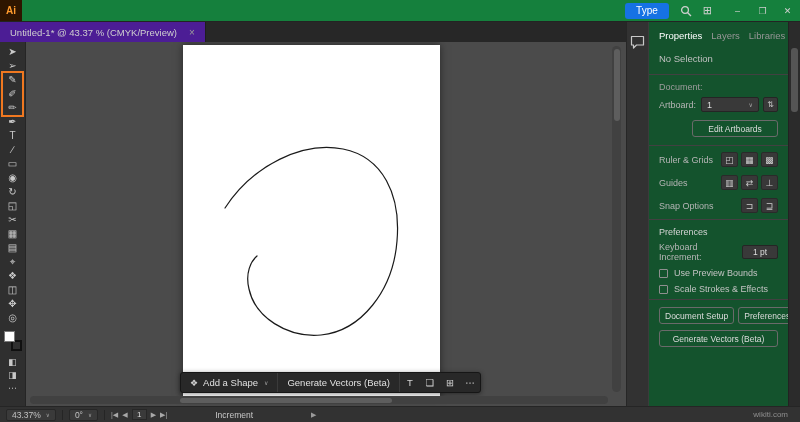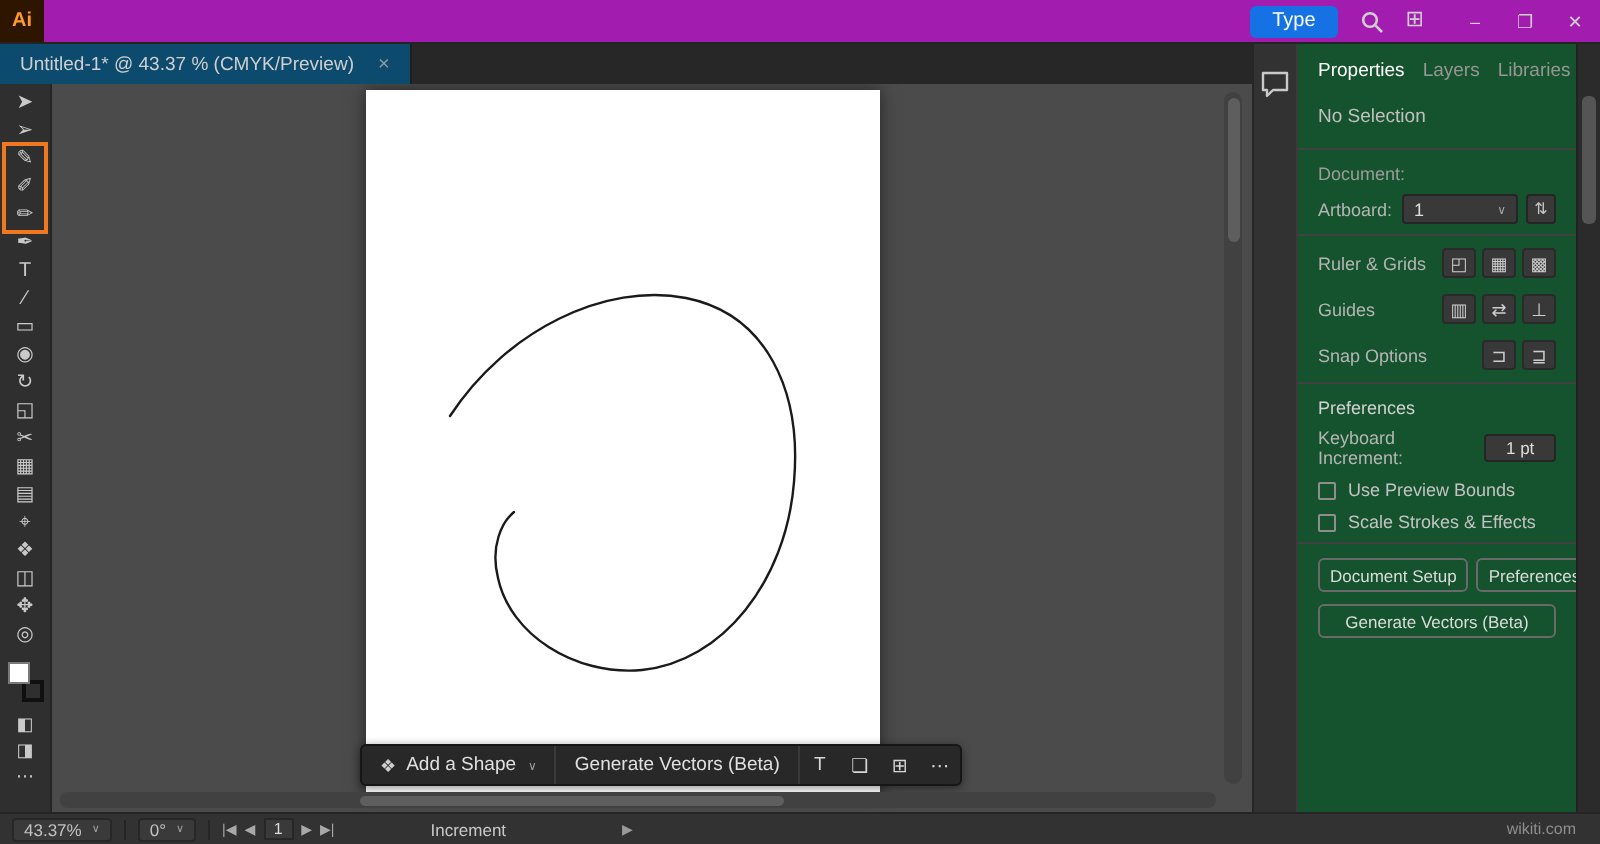--- a/index.html
+++ b/index.html
@@ -1,33 +1,33 @@
 <!DOCTYPE html>
 <html><head>
 <meta charset="utf-8">
 <style>
   *{margin:0;padding:0;box-sizing:border-box}
   html,body{width:800px;height:422px;overflow:hidden}
   body{font-family:"Liberation Sans",sans-serif;background:#323232}
   .app{position:relative;width:800px;height:422px;background:#323232;overflow:hidden}
 
   
-  .menubar{position:absolute;left:0;top:0;width:800px;height:22px;background:#a21caf;border-bottom:1px solid #232323;display:flex;align-items:center;z-index:6}
+  .menubar{position:absolute;left:0;top:0;width:800px;height:22px;background:#15803d;border-bottom:1px solid #232323;display:flex;align-items:center;z-index:6}
   .app-badge{width:22px;height:21px;background:#2e1500;color:#ff9b2d;font-size:10px;font-weight:bold;display:flex;align-items:center;justify-content:center}
   .menus{display:flex;margin-left:10px}
   .menu-item{padding:0 7px;font-size:10.5px;color:#d9d9d9;line-height:21px;cursor:default}
   .mb-right{margin-left:auto;display:flex;align-items:center;gap:11px}
   .share-btn{background:#1672e4;color:#fff;font-size:10px;border-radius:3px;padding:2.5px 11px}
   .mb-icon{color:#cfcfcf;font-size:11px;display:flex;align-items:center;line-height:1}
   .win-controls{display:flex;margin-left:2px}
   .win-btn{width:25px;height:22px;display:flex;align-items:center;justify-content:center;color:#cfcfcf;font-size:9px}
 
   
   .tabbar{position:absolute;left:0;top:22px;width:626px;height:20px;background:#272727;display:flex}
-  .doc-tab{background:#0c4a6e;display:flex;align-items:center;gap:12px;padding:0 10px;font-size:9.5px;color:#cfcfcf;border-right:1px solid #1e1e1e}
+  .doc-tab{background:#4c1d95;display:flex;align-items:center;gap:12px;padding:0 10px;font-size:9.5px;color:#cfcfcf;border-right:1px solid #1e1e1e}
   .tab-close{color:#9a9a9a;font-size:10px}
 
   
   .toolbar{position:absolute;left:0;top:42px;width:26px;height:364px;background:#2f2f2f;border-right:1px solid #252525;display:flex;flex-direction:column;align-items:center;padding-top:3px}
   .tools{display:flex;flex-direction:column;align-items:center}
   .tool{width:24px;height:14px;display:flex;align-items:center;justify-content:center;color:#c9c9c9;font-size:10px;line-height:1}
   .tool-hl-box{position:absolute;left:1px;top:29px;width:23px;height:46px;border:2px solid #f07820}
   .swatches{position:relative;width:18px;height:20px;margin-top:6px}
   .sw-stroke{position:absolute;right:0;bottom:0;width:11px;height:11px;border:2.5px solid #101010;background:#2f2f2f}
   .sw-fill{position:absolute;left:0;top:0;width:11px;height:11px;background:#ffffff;border:1px solid #7a7a7a}
@@ -215,20 +215,23 @@
 
     <div class="sec-label">Document:</div>
     <div class="field-row">
       <span class="f-label">Artboard:</span>
       <div class="dropdown dd-artboard">
         <span>1</span>
         <span class="dd-caret">∨</span>
       </div>
       <div class="stepper">⇅</div>
     </div>
+    <div class="btn-row-right">
+      <div class="panel-btn edit-artboards">Edit Artboards</div>
+    </div>
     <hr class="divider">
 
     <div class="icon-row">
       <span class="f-label">Ruler &amp; Grids</span>
       <div class="mini-icons">
 
       <div class="mini-btn">◰</div>
           <div class="mini-btn">▦</div>
           <div class="mini-btn">▩</div>
         </div>

